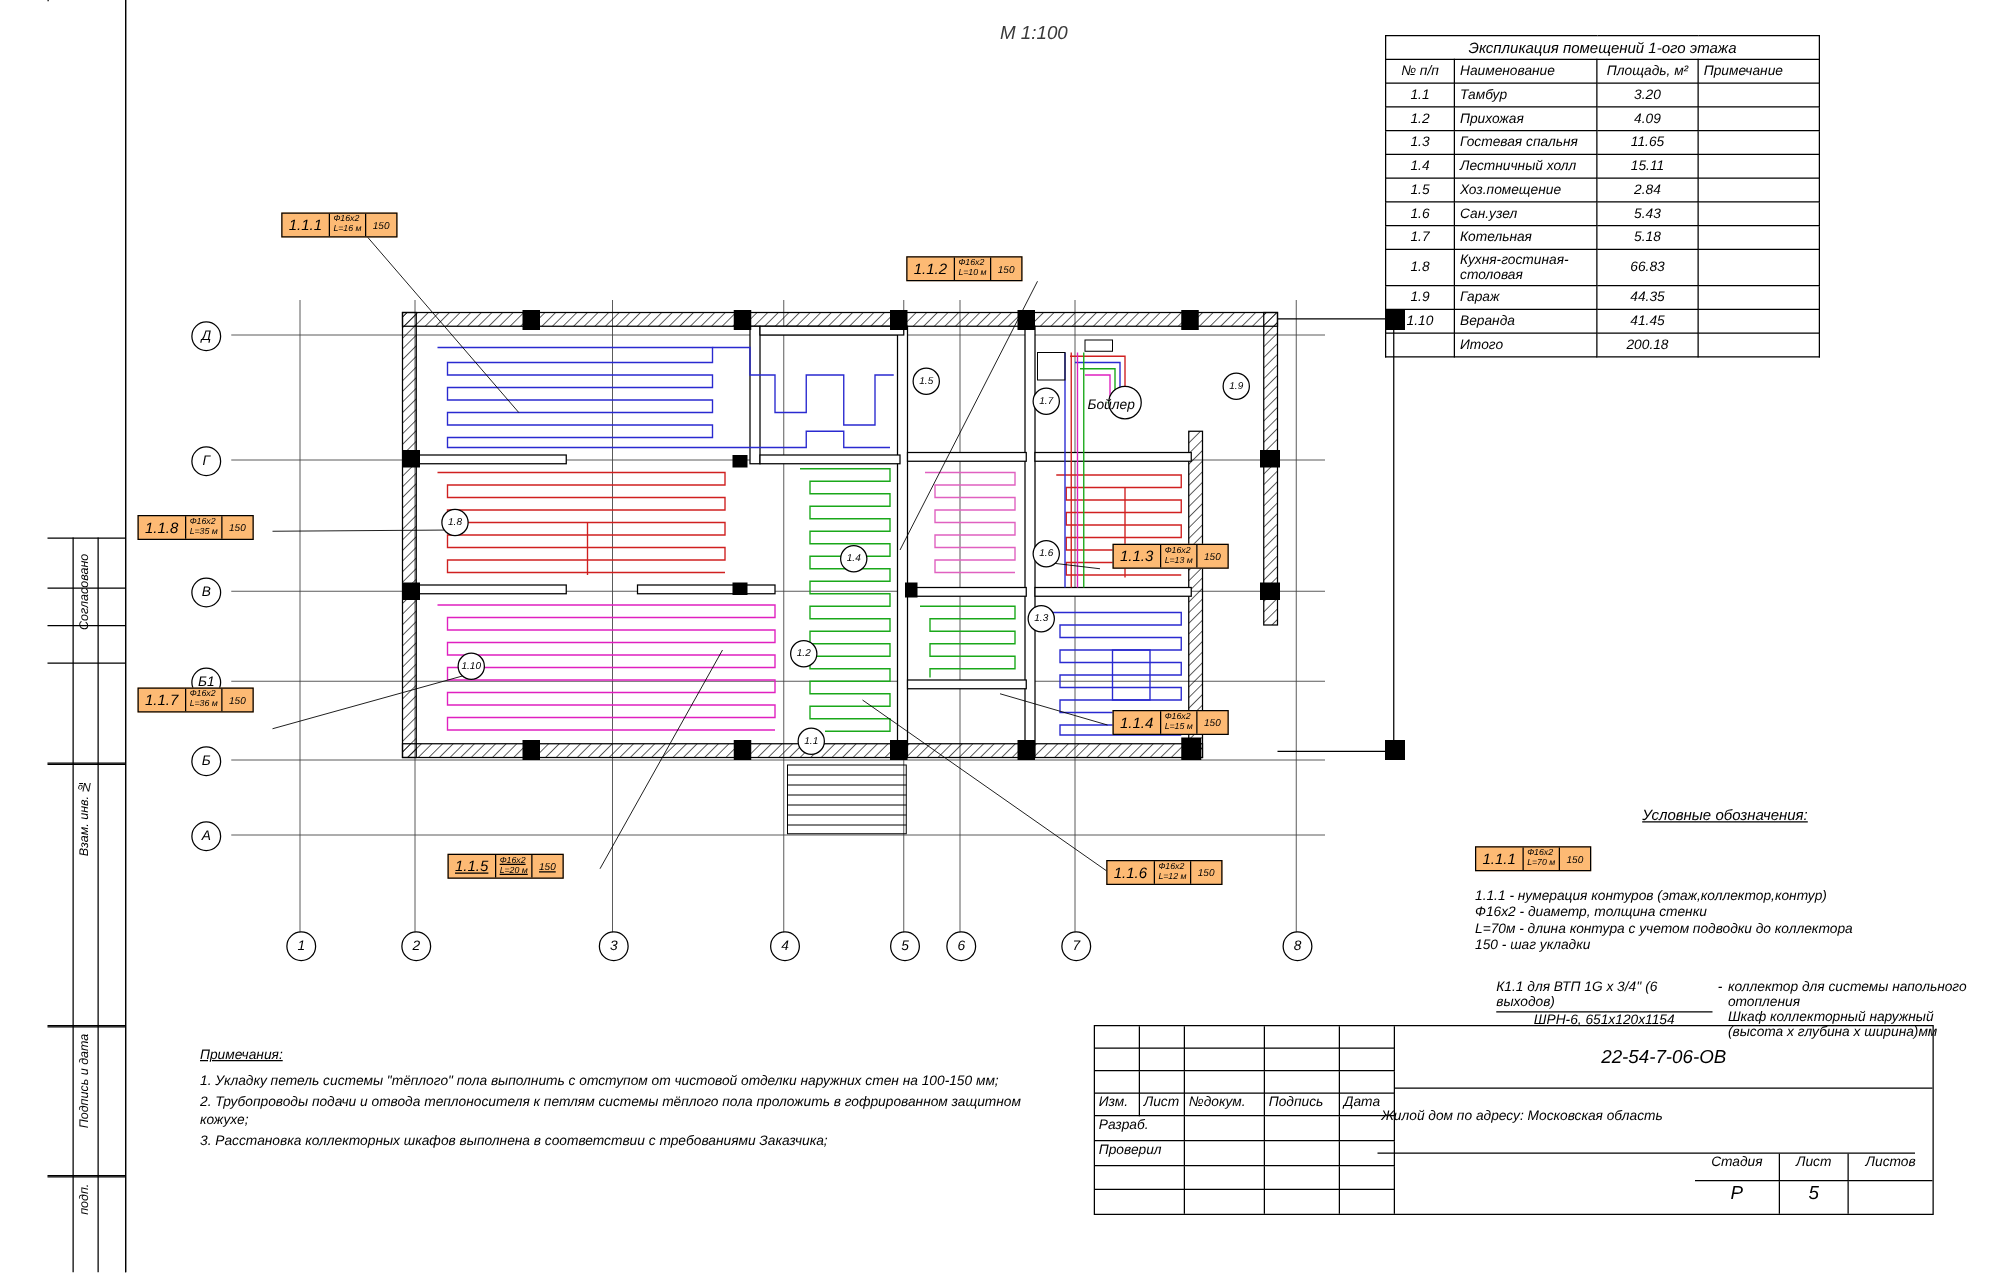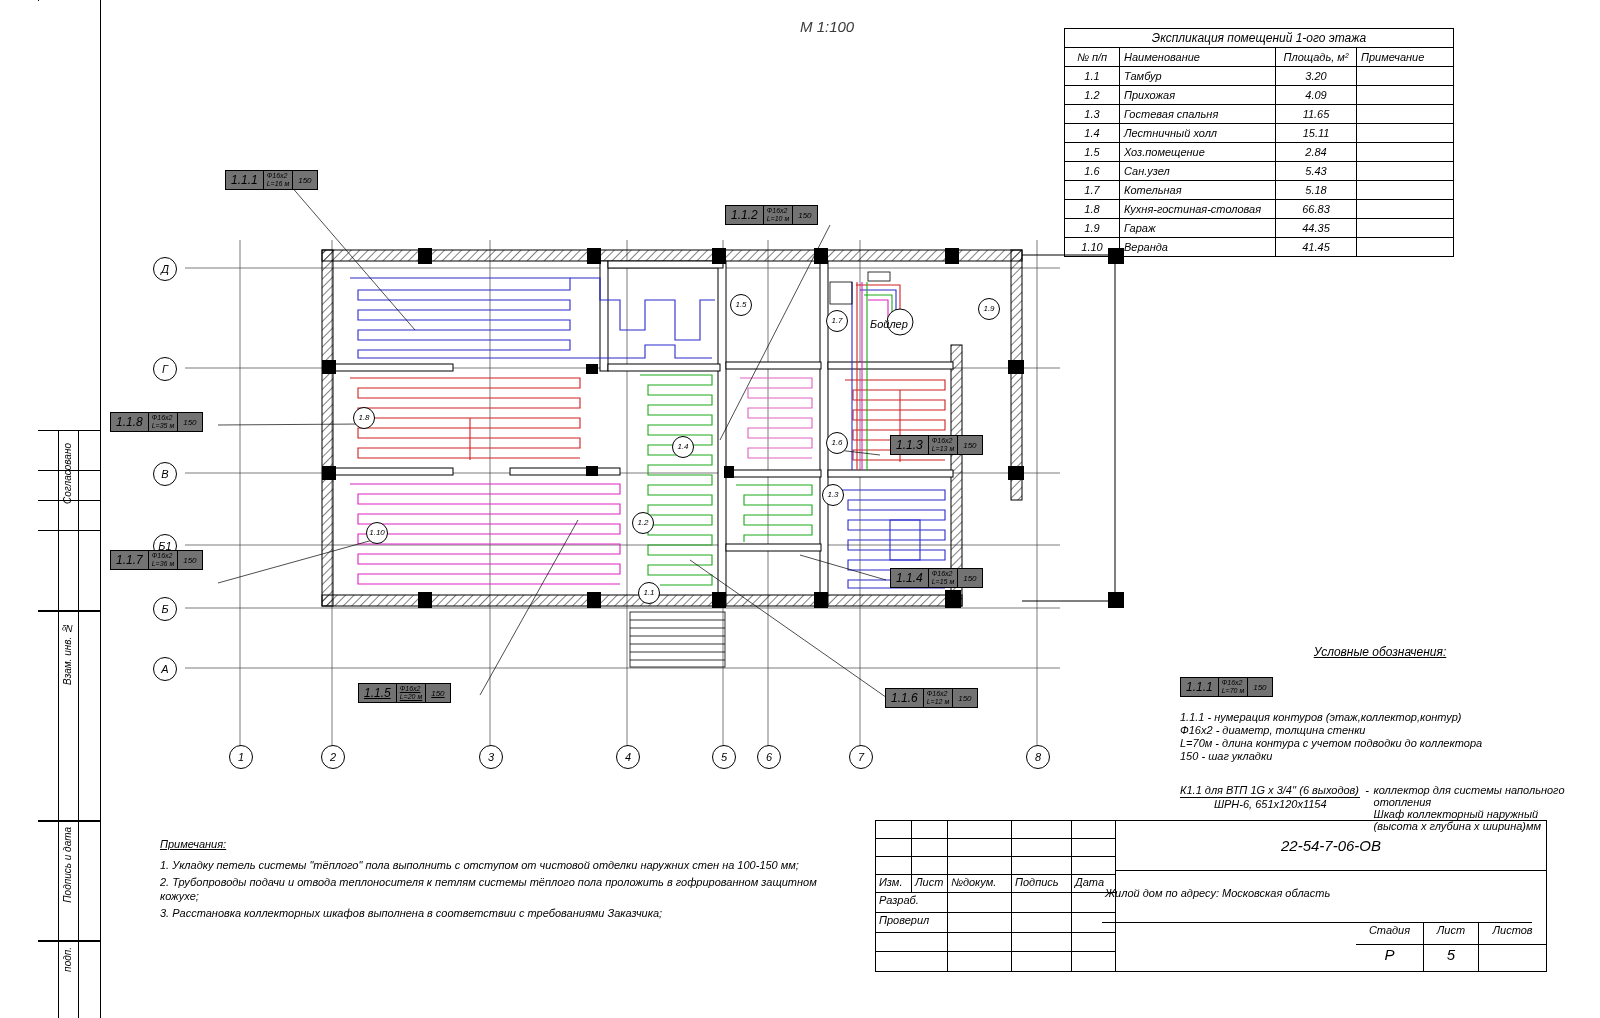--- a/index.html
+++ b/index.html
@@ -38,22 +38,22 @@
   }
   .vtext {
     writing-mode: vertical-rl;
     transform: rotate(180deg);
     white-space: nowrap;
   }
 
   
   #spec-table {
     position: absolute;
-    left: 1064px; top: 28px;
-    width: 390px;
+    left: 1108px; top: 28px;
+    width: 348px;
     border: 1px solid #000;
     border-collapse: collapse;
     font-size: 11px;
     font-style: italic;
   }
   #spec-table td, #spec-table th {
     border: 1px solid #000;
     padding: 2px 4px;
     font-weight: normal;
     font-style: italic;
@@ -92,21 +92,21 @@
     font-style: italic;
     text-align: center;
     line-height: 20px;
     background: #fff;
   }
 
   
   .tag {
     position: absolute;
     border: 1px solid #000;
-    background: #737373;
+    background: #fdba74;
     height: 18px;
     display: flex;
     align-items: stretch;
     font-size: 9px;
     font-style: italic;
   }
   .tag .t-id {
     border-right: 1px solid #000;
     padding: 0 5px;
     display: flex; align-items: center;
@@ -250,20 +250,26 @@
   <tr>
     <td class="c-num">1.9</td>
     <td>Гараж</td>
     <td class="c-area">44.35</td>
     <td class="c-note"></td>
   </tr>
   <tr>
     <td class="c-num">1.10</td>
     <td>Веранда</td>
     <td class="c-area">41.45</td>
+    <td class="c-note"></td>
+  </tr>
+  <tr>
+    <td class="c-num"></td>
+    <td>Итого</td>
+    <td class="c-area">200.18</td>
     <td class="c-note"></td>
   </tr>
 </tbody>
   </table>
 
 <div id="plan">
 
   <svg width="1030" height="820" style="position:absolute;left:0;top:0;">
 
     <g stroke="#444" stroke-width="0.7" fill="none">
@@ -548,21 +554,21 @@
     <div class="t-step">150</div>
   </div>
 
   <div style="margin-top:22px;">
     <div class="lline">1.1.1 - нумерация контуров (этаж,коллектор,контур)</div>
     <div class="lline">Ф16х2 - диаметр, толщина стенки</div>
     <div class="lline">L=70м - длина контура с учетом подводки до коллектора</div>
     <div class="lline">150 - шаг укладки</div>
   </div>
 
-  <div style="margin-top:22px; position:relative;">
+  <div style="margin-top:22px; position:relative;margin-left:17px;">
     <div style="display:flex; align-items:flex-start;">
       <div style="width:220px;">
         <div style="border-bottom:1px solid #000; padding-bottom:1px;">К1.1 для ВТП 1G x 3/4'' (6 выходов)</div>
         <div style="text-align:center;">ШРН-6, 651х120х1154</div>
       </div>
       <div style="width:16px; text-align:center;">-</div>
       <div>
         <div>коллектор для системы напольного отопления</div>
         <div>Шкаф коллекторный наружный</div>
         <div>(высота х глубина х ширина)мм</div>

